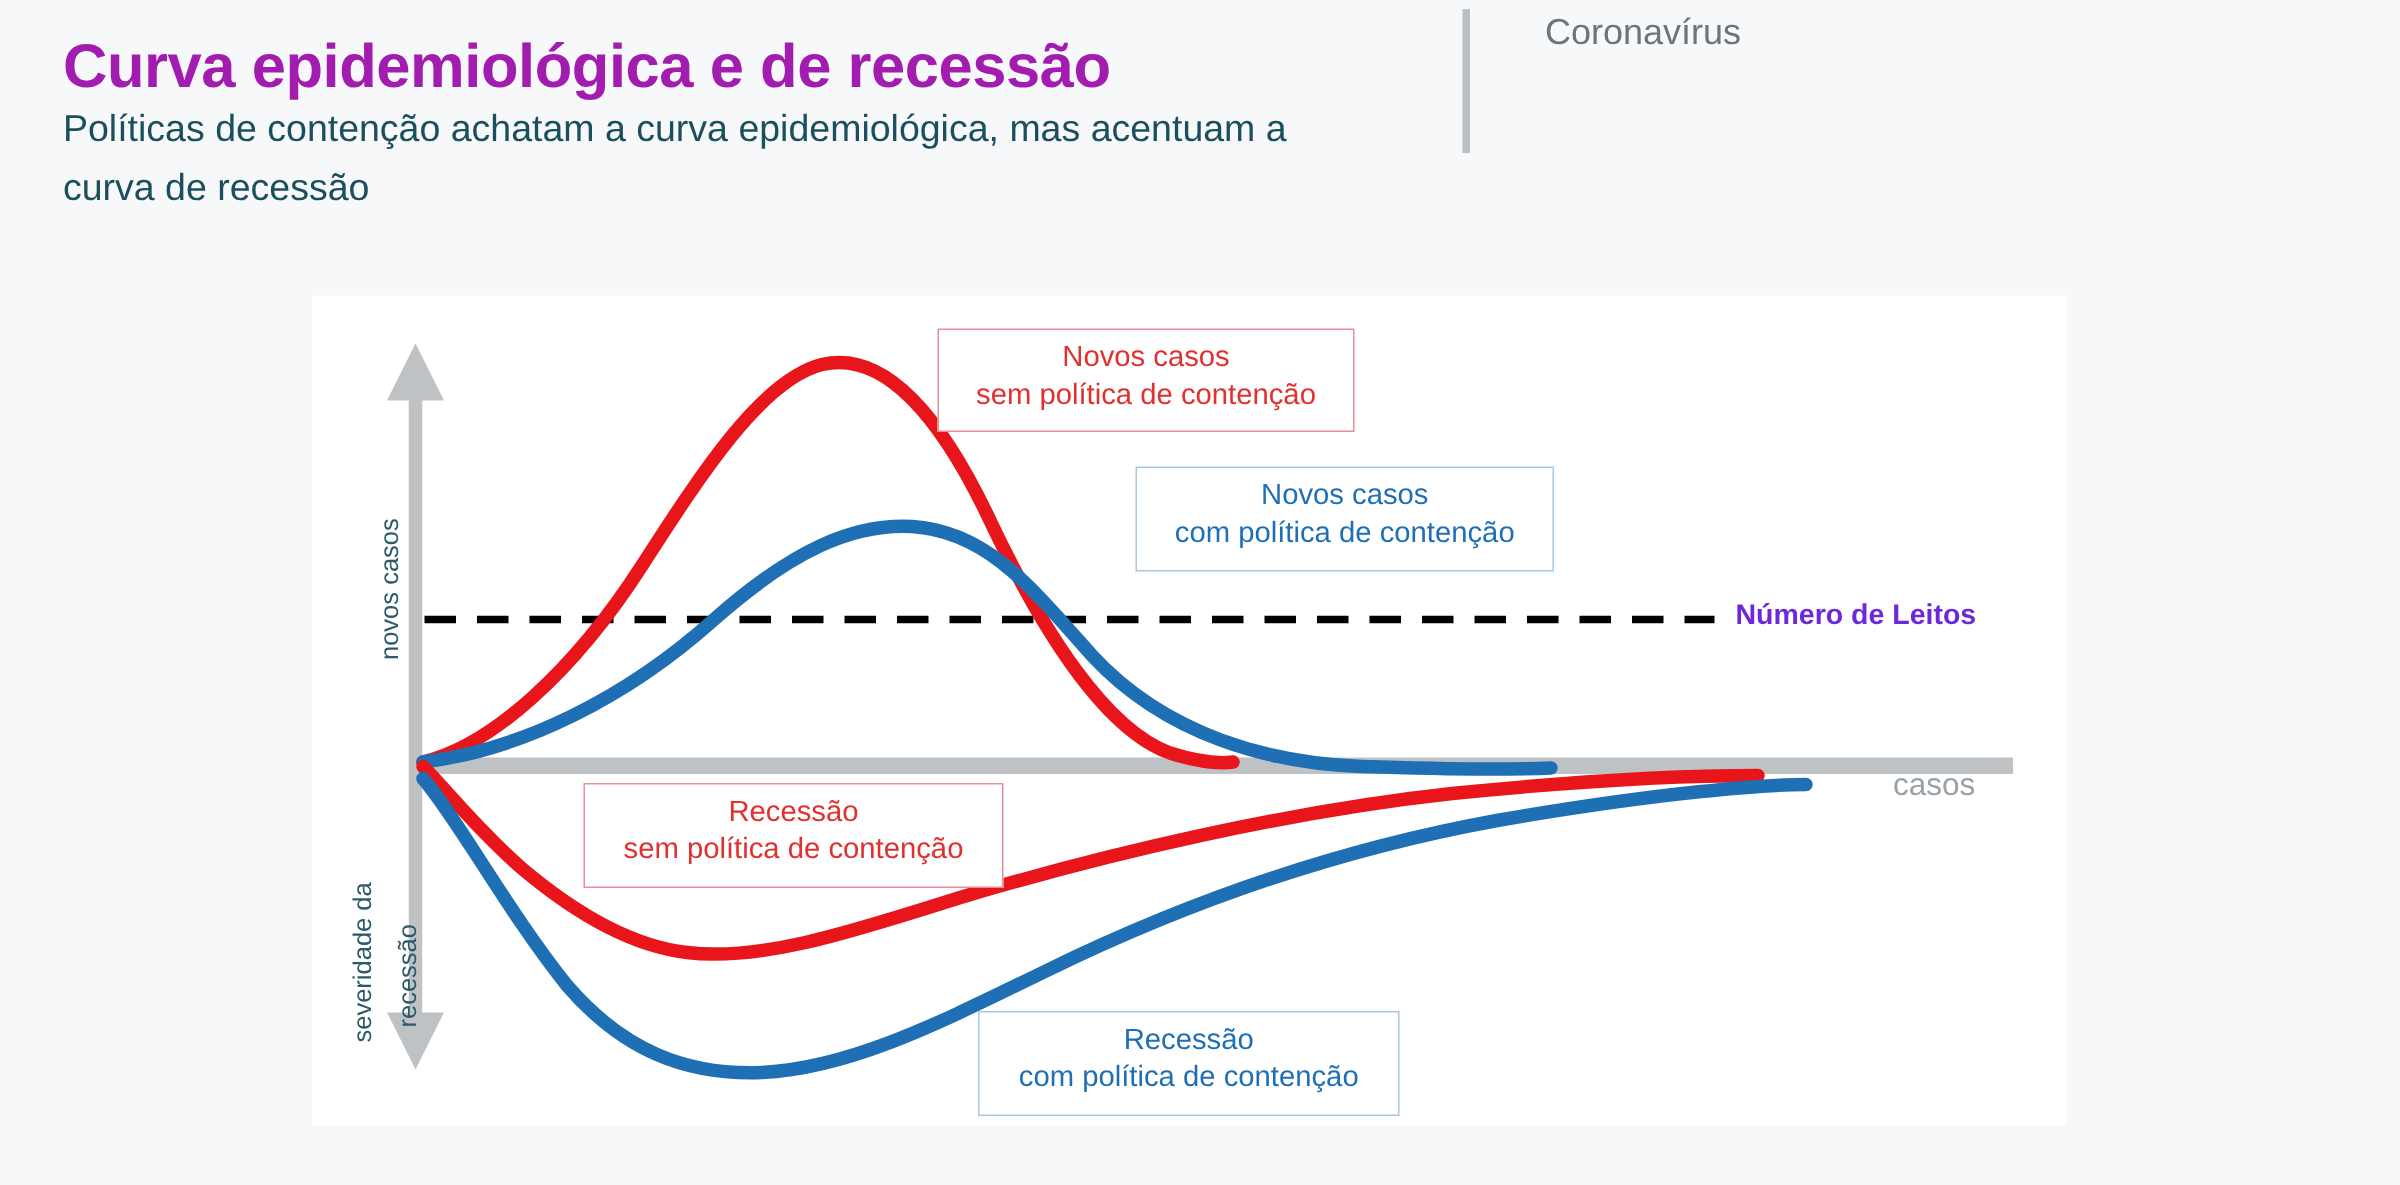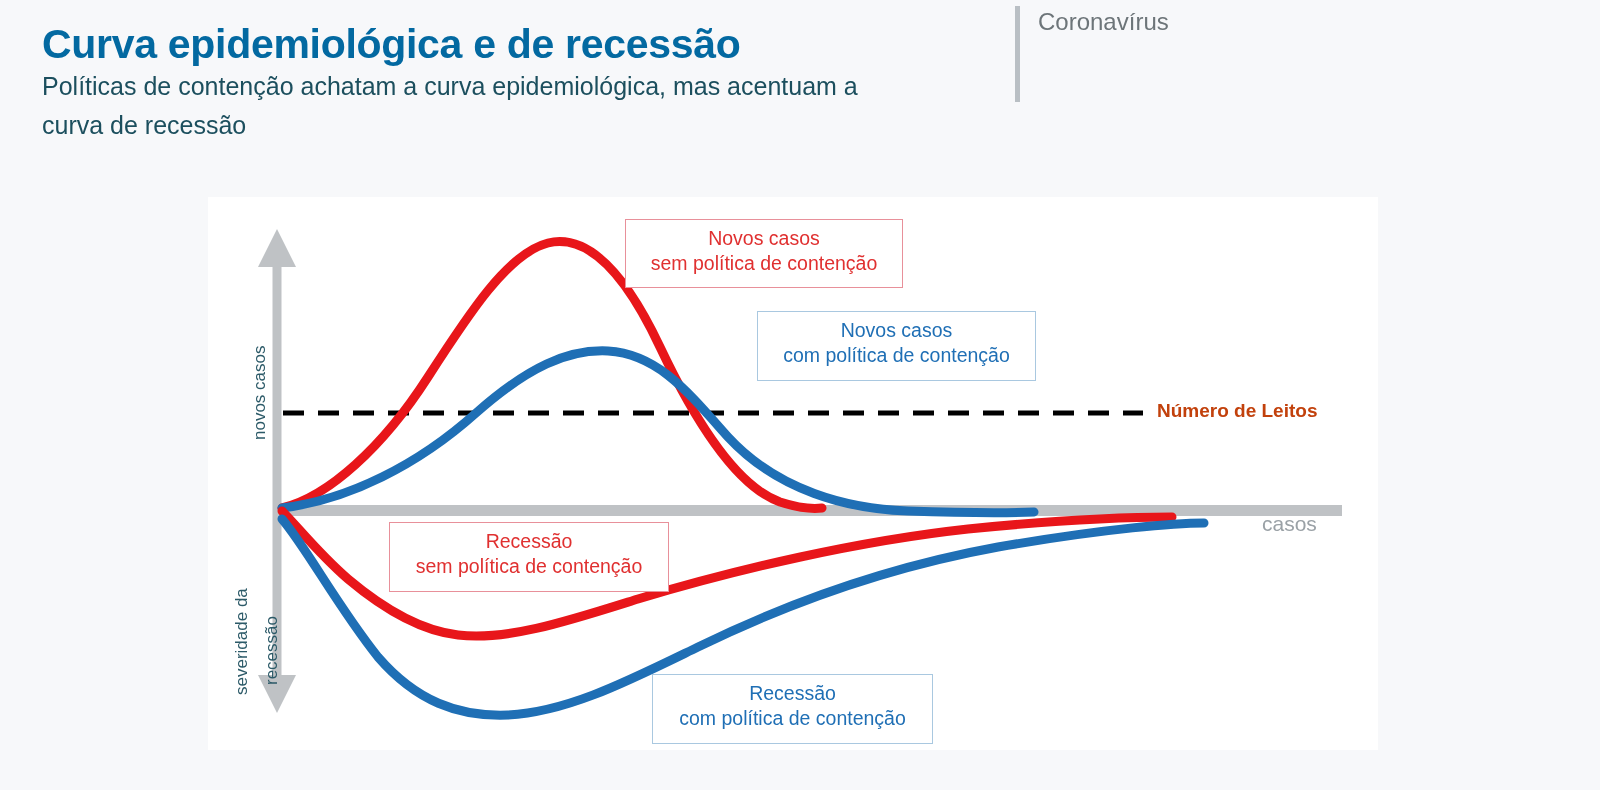--- a/index.html
+++ b/index.html
@@ -18,40 +18,41 @@
   
   #header-left {
     position: absolute;
     left: 42px;
     top: 22px;
     width: 900px;
   }
   #page-title {
     font-size: 41px;
     font-weight: bold;
-    color: #0369a1;
+    color: #a21caf;
     letter-spacing: -0.3px;
     line-height: 1.1;
     margin: 0;
     white-space: nowrap;
   }
   #page-subtitle {
     font-size: 25px;
     color: #1c4f5e;
     line-height: 1.55;
     width: 870px;
   }
 
   #header-right {
     position: absolute;
-    left: 1015px;
+    left: 975px;
     top: 6px;
     height: 96px;
     display: flex;
     align-items: flex-start;
+    gap: 32px;
   }
   #header-rule {
     width: 5px;
     height: 96px;
     background: #b9bfc4;
     flex: 0 0 auto;
   }
   #header-right-text {
     margin-left: 18px;
     padding-top: 2px;
@@ -110,21 +111,21 @@
     position: absolute;
     left: 1262px;
     top: 512px;
     color: #9aa1a6;
     font-size: 21px;
   }
   #beds-label {
     position: absolute;
     left: 1157px;
     top: 400px;
-    color: #c2410c;
+    color: #6d28d9;
     font-size: 19px;
     font-weight: bold;
     white-space: nowrap;
   }
 
   
   .callout {
     position: absolute;
     background: #ffffff;
     text-align: center;

